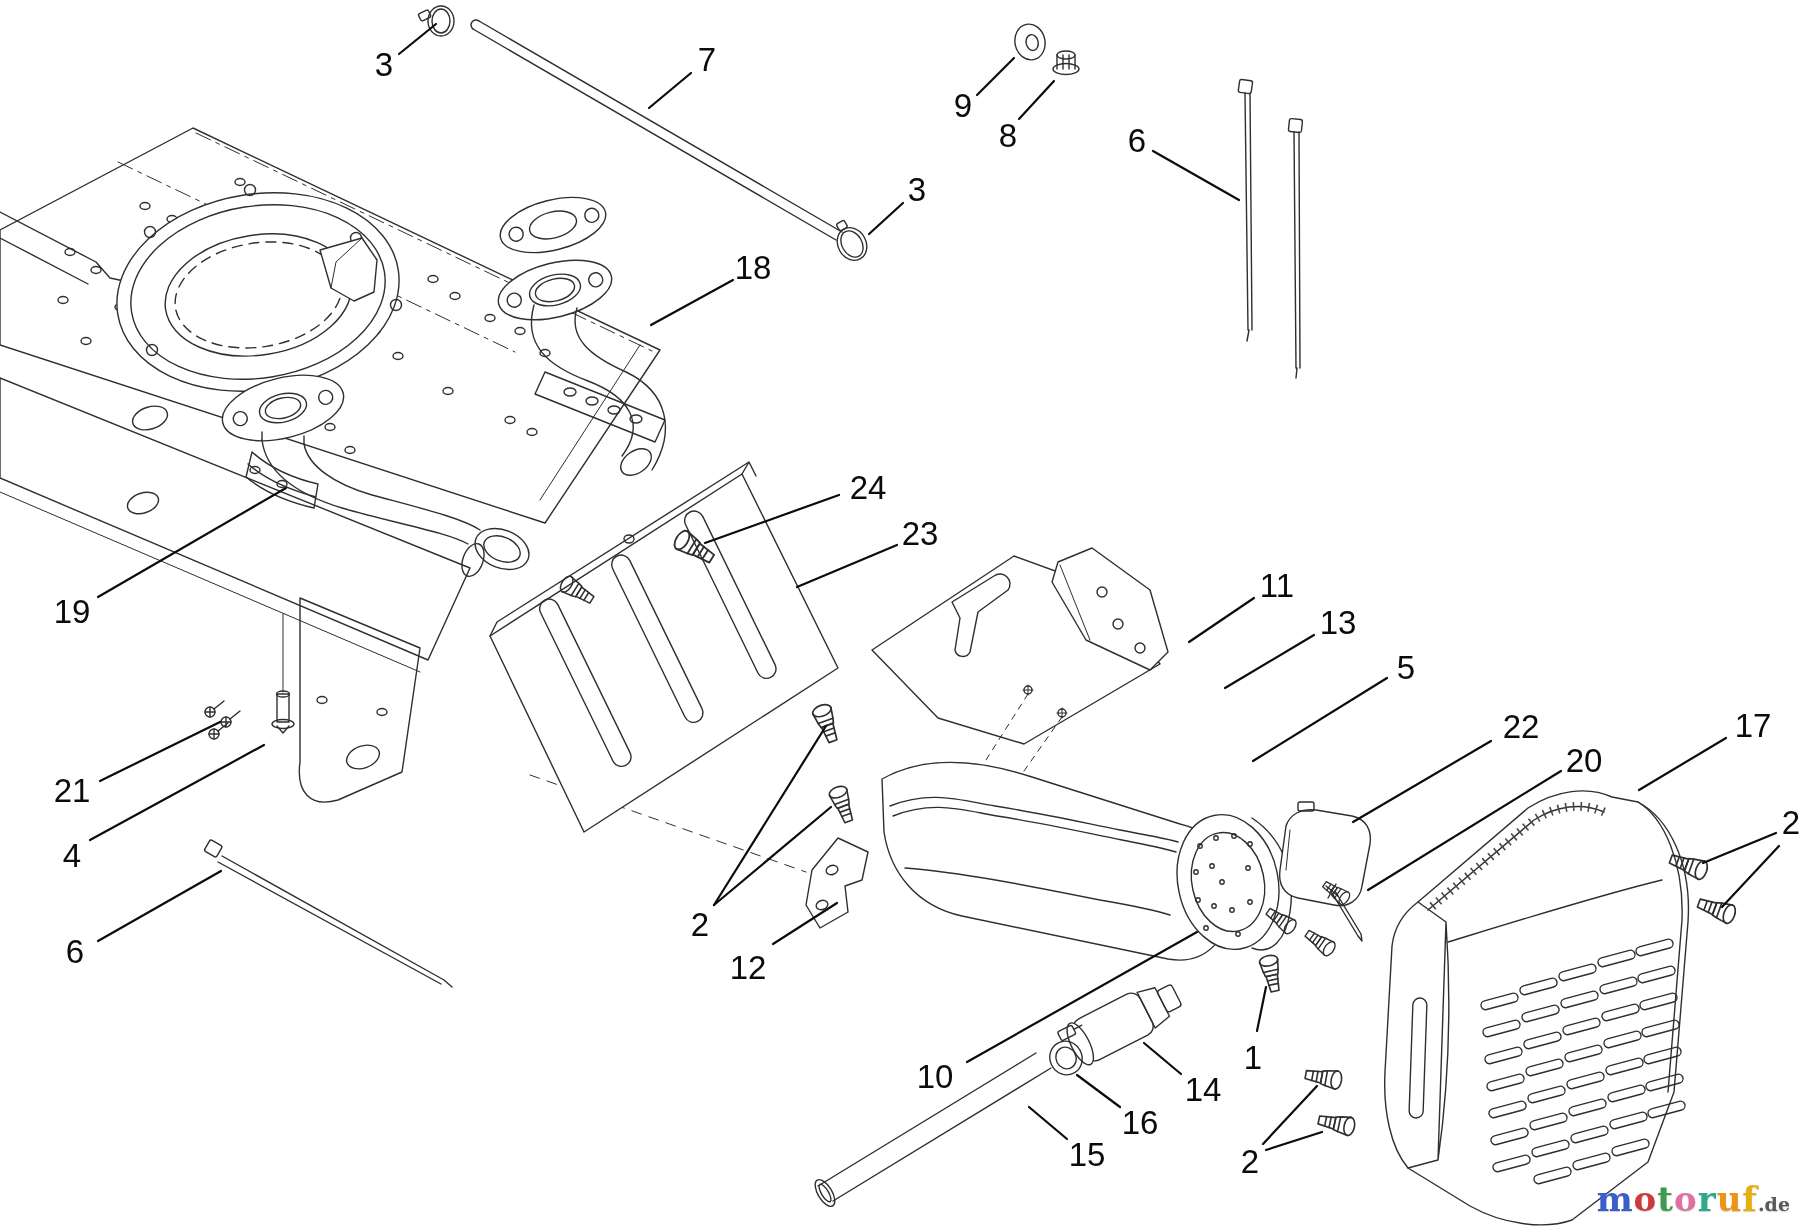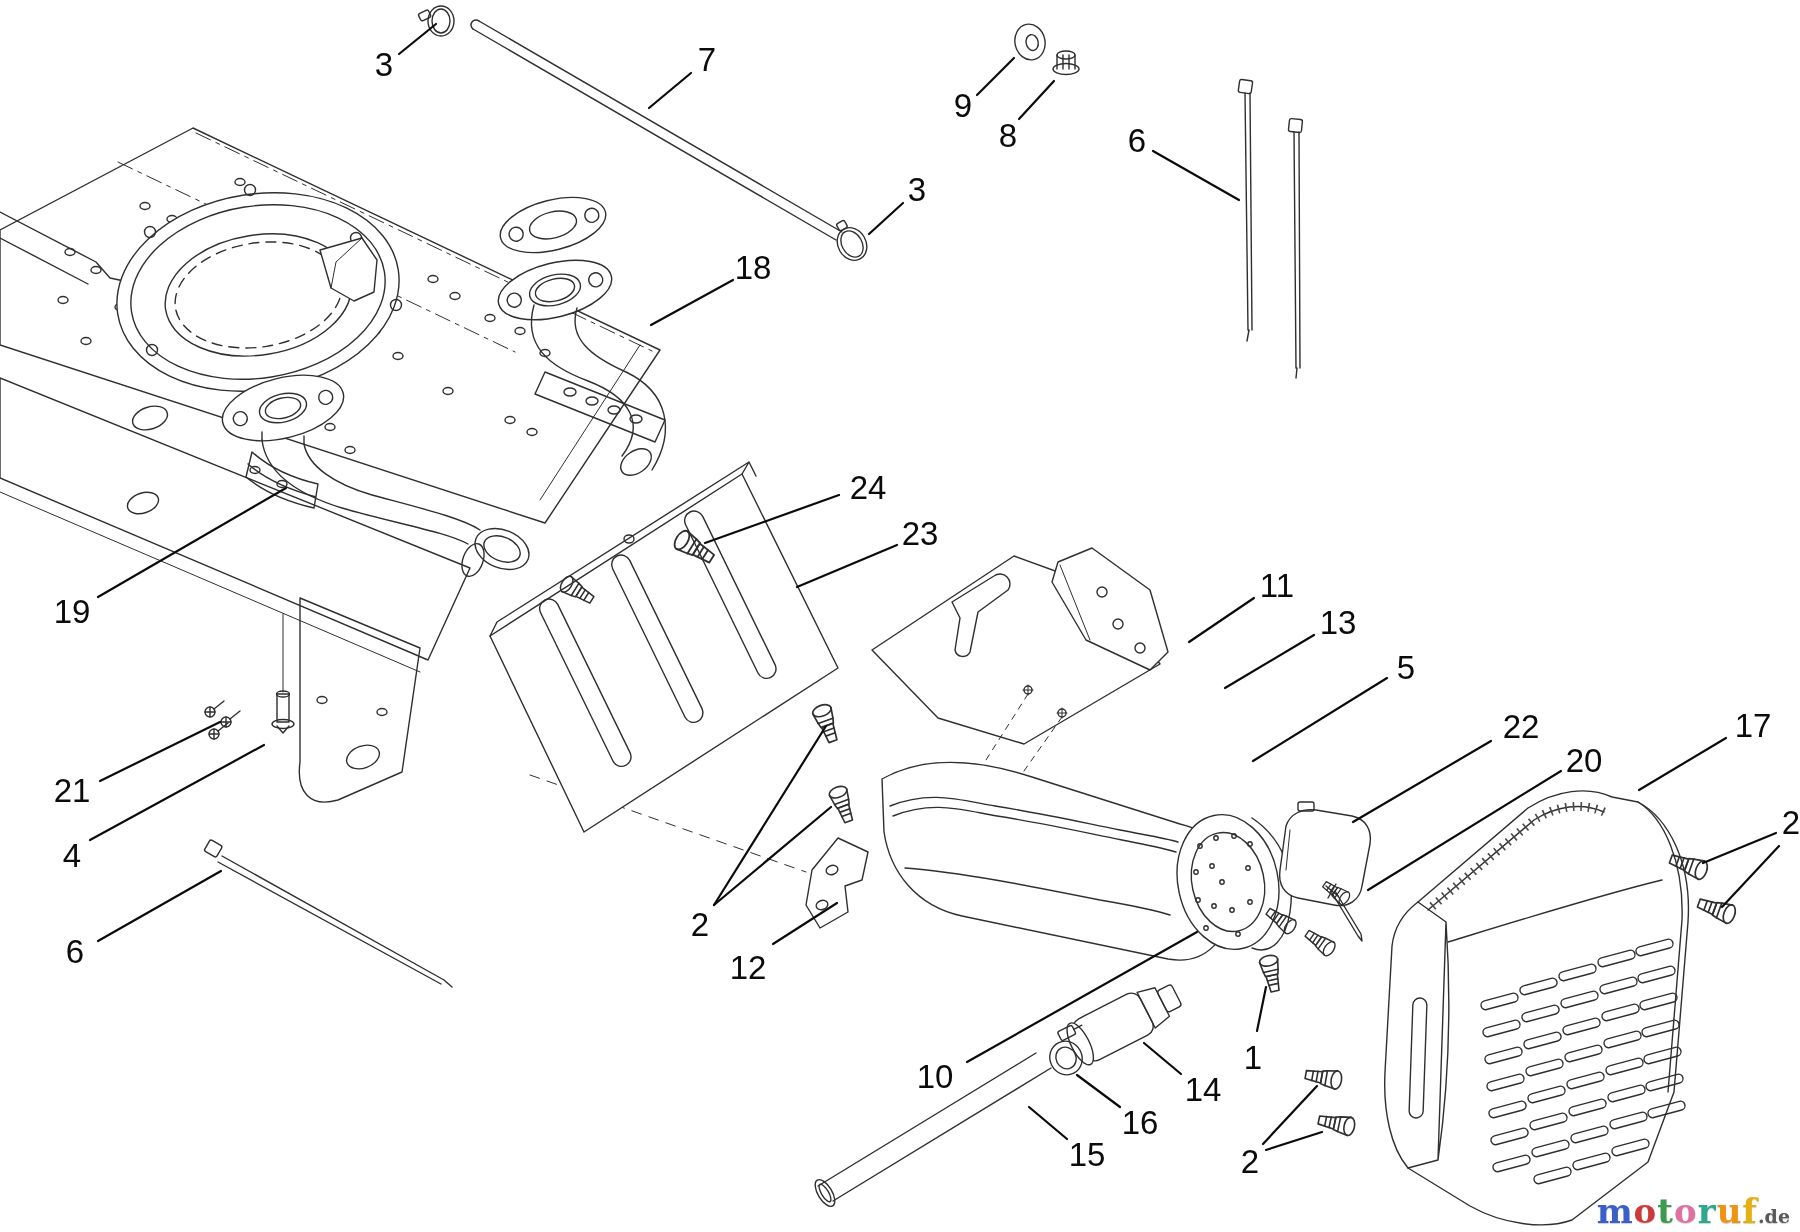--- a/index.html
+++ b/index.html
@@ -18,21 +18,21 @@
   #art .dash2{stroke-dasharray:10 8;}
   #art .dash3{stroke-dasharray:6 6;}
   #art .hatch{stroke:#4a4a4a;stroke-width:9;stroke-dasharray:1.6 6;stroke-linecap:butt;}
   #art .thin{stroke-width:1;}
   #leaders line{stroke:#0b0b0b;stroke-width:2.2;}
   #labels text{
     font-family:"Liberation Sans",sans-serif;font-size:33px;font-weight:400;
     fill:#0b0b0b;stroke:none;text-anchor:middle;dominant-baseline:central;
   }
   .watermark{
-    position:absolute;right:10px;bottom:4px;
+    position:absolute;right:10px;bottom:16px;
     font-family:"DejaVu Serif",serif;font-weight:700;font-size:34px;line-height:1;
     letter-spacing:1px;text-shadow:0 1px 1px rgba(60,60,60,.25);
     user-select:none;
     text-align:center;
   }
   .watermark .de{font-size:19px;letter-spacing:0;}
 </style>
 </head>
 <body>
 

